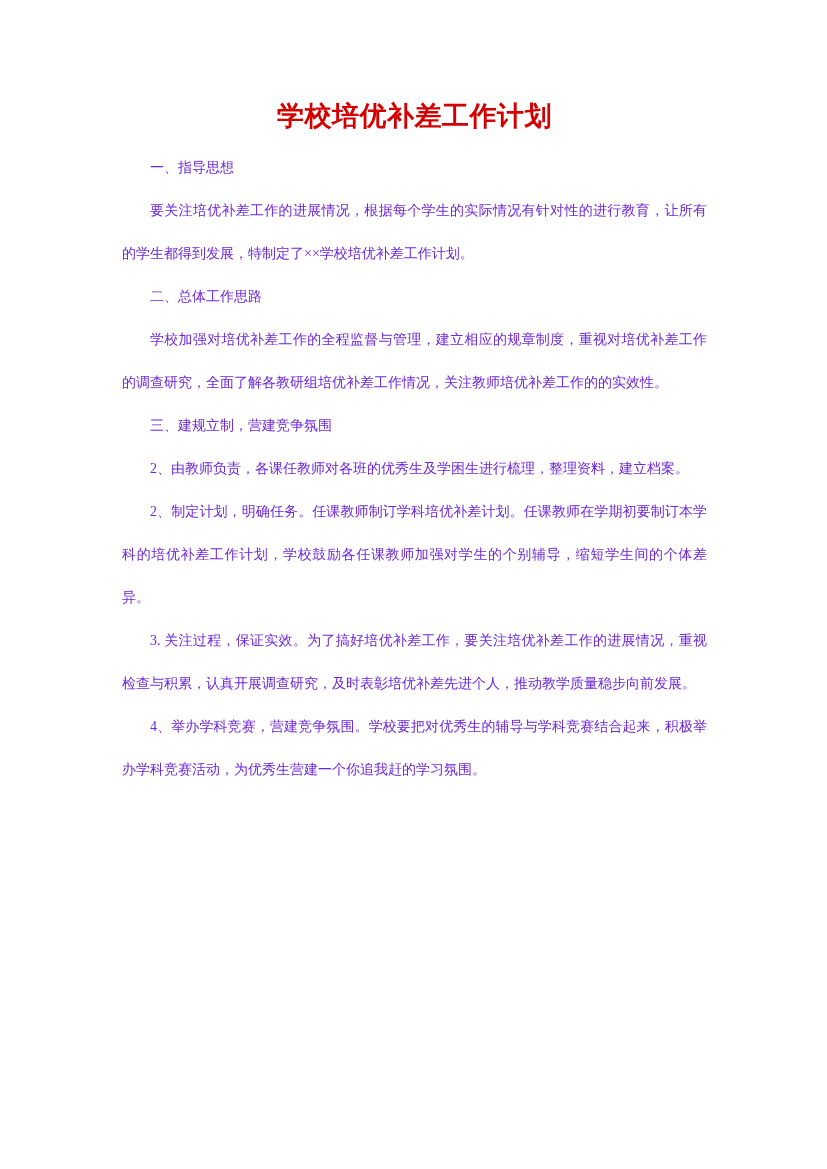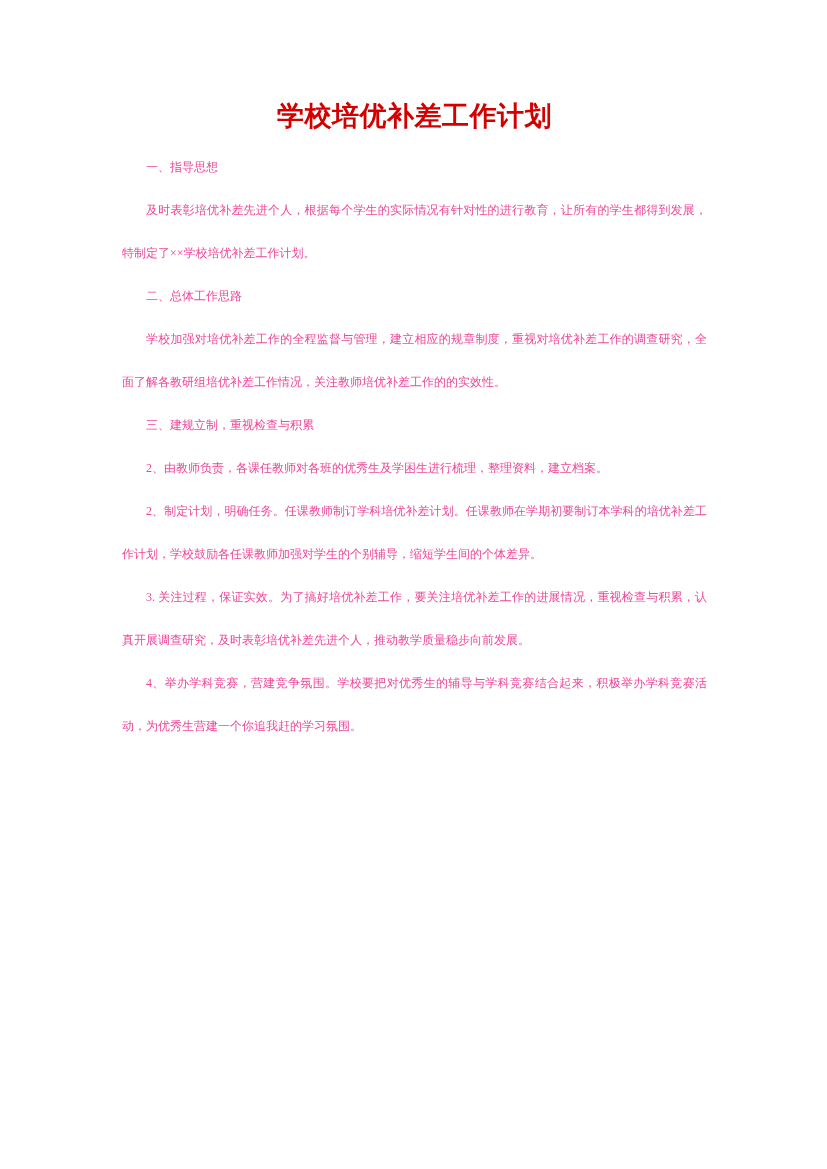--- a/index.html
+++ b/index.html
@@ -25,38 +25,38 @@
     margin: 0 0 10px 0;
     font-size: 27px;
     line-height: 40px;
     font-weight: bold;
     text-align: center;
     color: #d40000;
     letter-spacing: 0.5px;
   }
   .doc-body p {
     margin: 0;
-    font-size: 12px;
+    font-size: 14px;
     line-height: 43px;
-    color: #ec4899;
+    color: #6d28d9;
     text-indent: 2em;
     text-align: justify;
     text-justify: inter-ideograph;
     word-break: break-all;
   }
 </style>
 </head>
 <body>
 
 <div class="page">
   <h1 class="doc-title">学校培优补差工作计划</h1>
   <div class="doc-body">
       <p class="heading">一、指导思想</p>
-      <p class="body">及时表彰培优补差先进个人，根据每个学生的实际情况有针对性的进行教育，让所有的学生都得到发展，特制定了××学校培优补差工作计划。</p>
+      <p class="body">要关注培优补差工作的进展情况，根据每个学生的实际情况有针对性的进行教育，让所有的学生都得到发展，特制定了××学校培优补差工作计划。</p>
       <p class="heading">二、总体工作思路</p>
       <p class="body">学校加强对培优补差工作的全程监督与管理，建立相应的规章制度，重视对培优补差工作的调查研究，全面了解各教研组培优补差工作情况，关注教师培优补差工作的的实效性。</p>
-      <p class="heading">三、建规立制，重视检查与积累</p>
+      <p class="heading">三、建规立制，营建竞争氛围</p>
       <p class="body">2、由教师负责，各课任教师对各班的优秀生及学困生进行梳理，整理资料，建立档案。</p>
       <p class="body">2、制定计划，明确任务。任课教师制订学科培优补差计划。任课教师在学期初要制订本学科的培优补差工作计划，学校鼓励各任课教师加强对学生的个别辅导，缩短学生间的个体差异。</p>
       <p class="body">3. 关注过程，保证实效。为了搞好培优补差工作，要关注培优补差工作的进展情况，重视检查与积累，认真开展调查研究，及时表彰培优补差先进个人，推动教学质量稳步向前发展。</p>
       <p class="body">4、举办学科竞赛，营建竞争氛围。学校要把对优秀生的辅导与学科竞赛结合起来，积极举办学科竞赛活动，为优秀生营建一个你追我赶的学习氛围。</p>
     </div>
 </div>
 
 </body></html>

